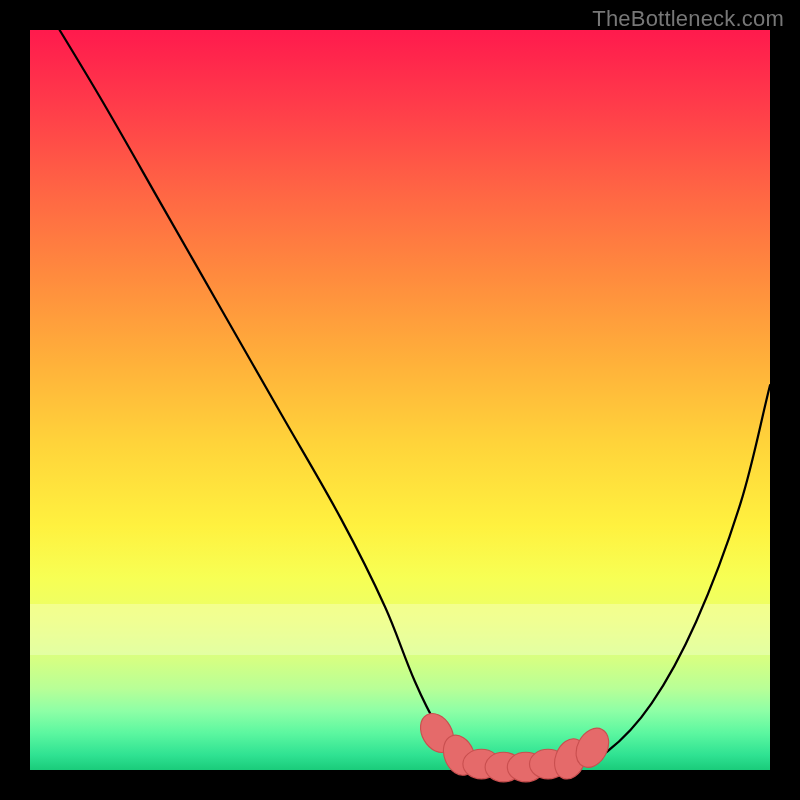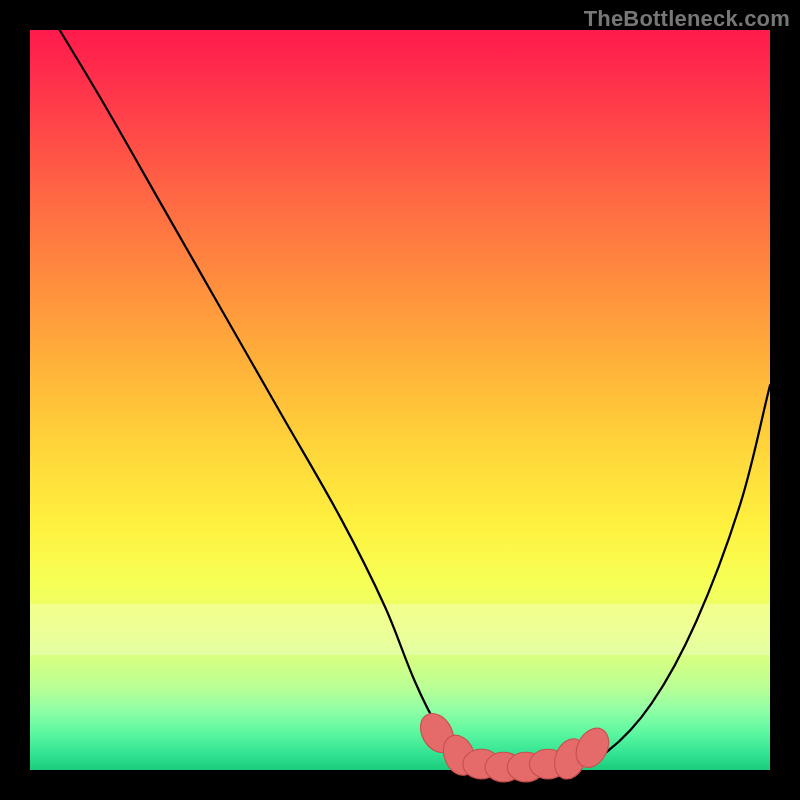--- a/index.html
+++ b/index.html
@@ -44,24 +44,24 @@
   .band1 {
     position: absolute;
     left: 0; right: 0;
     top: 77.5%;
     height: 7%;
     background: rgba(255,255,255,0.28);
   }
   .watermark {
     position: absolute;
     top: 6px;
-    right: 10px;
+    right: 16px;
     color: #777;
     font-size: 22px;
-    font-weight: 700;
+    font-weight: 400;
     letter-spacing: 0.2px;
     user-select: none;
   }
   svg.overlay {
     position: absolute;
     left: 30px;
     top: 30px;
     width: 740px;
     height: 740px;
     overflow: visible;

